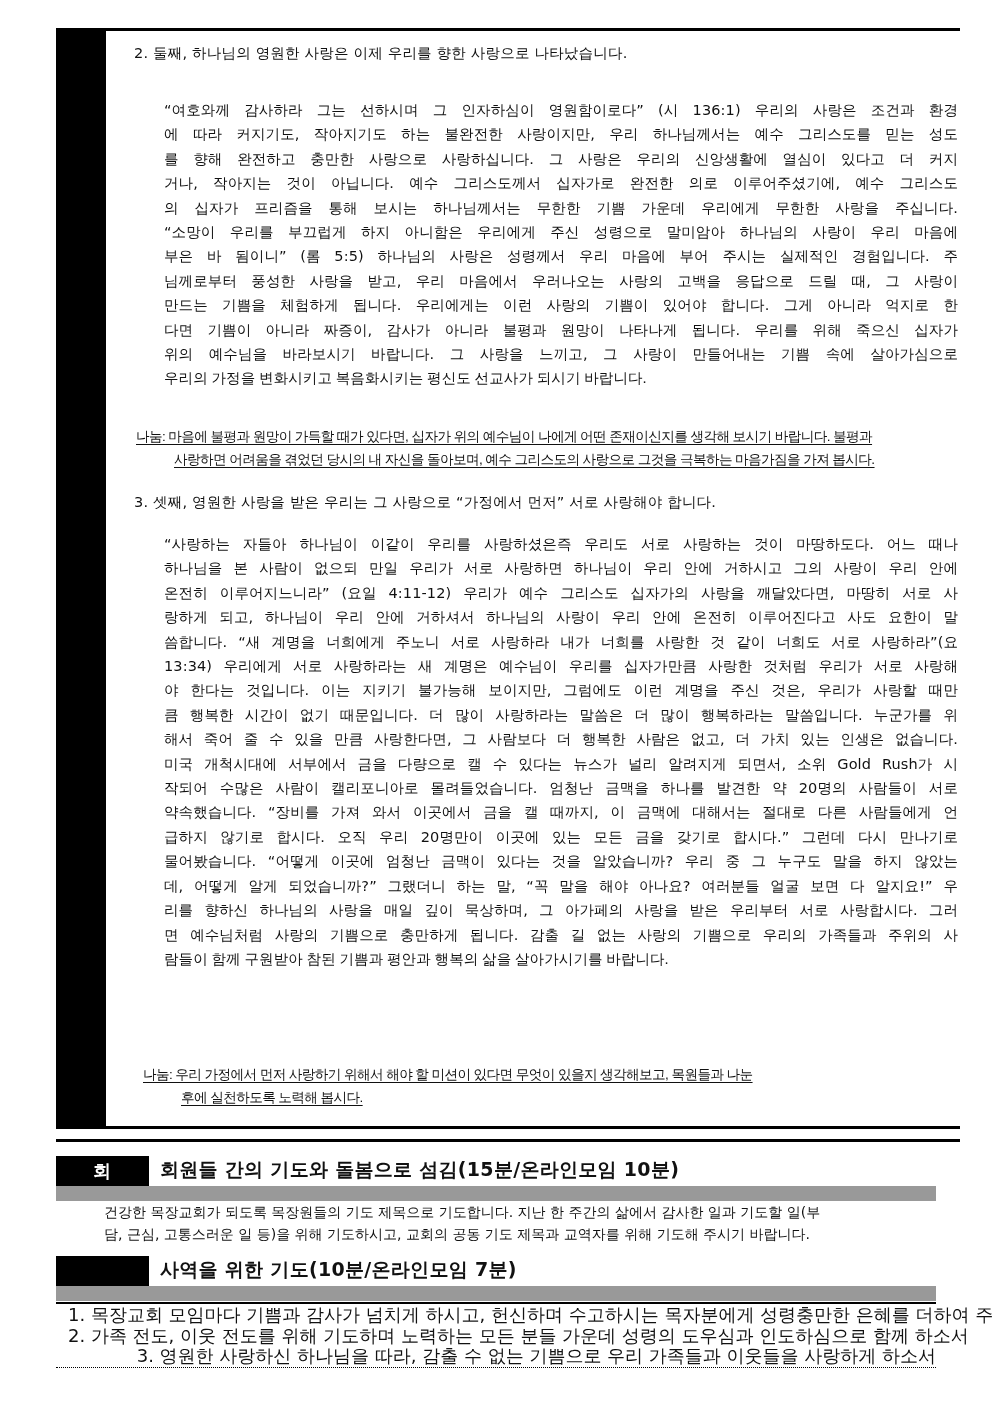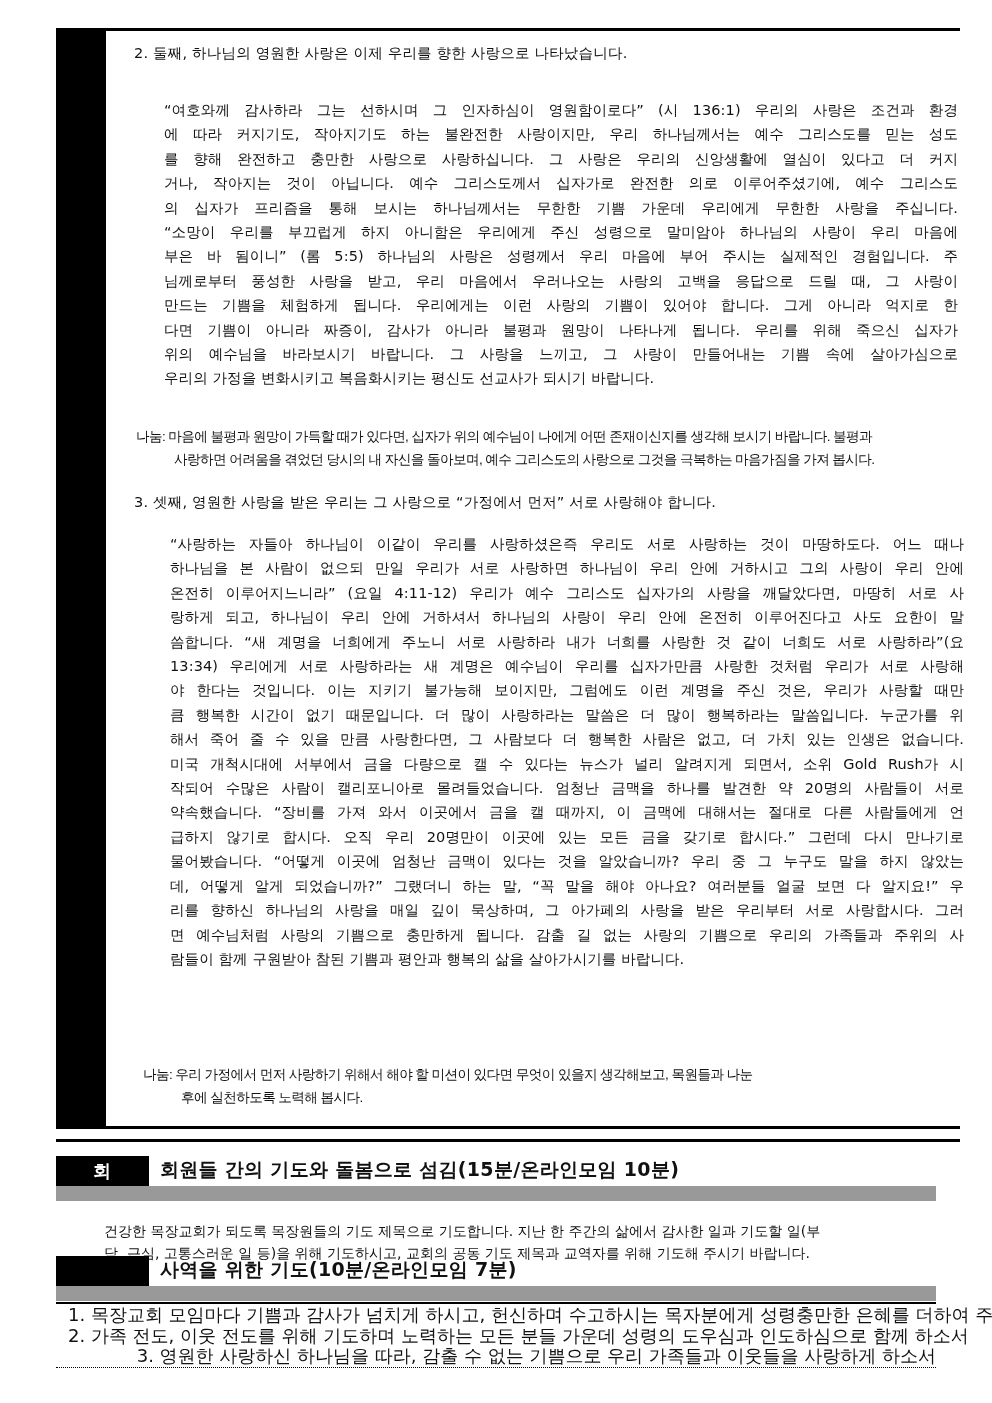--- a/index.html
+++ b/index.html
@@ -20,28 +20,28 @@
   .point {
     position: absolute; left: 84px; font-size: 14.5px; letter-spacing: 0.2px;
     white-space: nowrap;
   }
   .para {
     position: absolute; left: 164px; width: 794px;
     font-size: 14.5px; line-height: 24.4px; letter-spacing: 0.1px;
     text-align: justify;
   }
   .para .ln { display: block; white-space: nowrap; text-align-last: justify; text-align: justify; }
-  .para .ln.last { text-align-last: left; }
+  .para .ln.last { text-align-last: left; font-family: Liberation Serif, serif; }
   .share {
     position: absolute; left: 136px; width: 822px;
     font-family: "Liberation Sans", sans-serif;
     font-size: 13.6px; line-height: 23px; letter-spacing: -0.6px;
   }
   .share .ln { display: block; white-space: nowrap; }
-  .share .ln span { text-underline-offset: 3px; }
+  .share .ln span { text-decoration: underline; text-underline-offset: 3px; }
   .share .ln.indent { padding-left: 38px; }
   .rule {
     position: absolute; left: 56px; width: 904px; height: 3px; background: #000;
   }
   .sec-head {
     position: absolute; left: 56px; width: 880px; height: 48px;
   }
   .sec-head .badge {
     position: absolute; left: 0; top: 0; width: 93px; height: 30px; background: #000;
     color: #fff; font-size: 18px; font-weight: bold; text-align: center; line-height: 30px;
@@ -49,21 +49,21 @@
   }
   .sec-head .title {
     position: absolute; left: 104px; top: 1px; font-size: 19px; font-weight: bold;
     white-space: nowrap; letter-spacing: 0.3px;
   }
   .sec-head .title.ul { text-underline-offset: 2px; }
   .sec-head .grey {
     position: absolute; left: 0; top: 30px; width: 880px; height: 15px; background: #999999;
   }
   .sec-body {
-    position: absolute; left: 104px; width: 820px; font-size: 14px; line-height: 22px; margin-top: 19px;
+    position: absolute; left: 104px; width: 820px; font-size: 14px; line-height: 22px;
   }
   .sec-body .ln { display: block; white-space: nowrap; }
   .prayer-list {
     position: absolute; left: 56px; top: 1302px; width: 880px;
     border-top: 2px solid #000; border-bottom: 1px dotted #000;
     padding-top: 1px;
     font-size: 18px; line-height: 20.5px; text-align: right;
   }
   .prayer-list .item { padding-left: 12px; white-space: nowrap; }
 </style>
@@ -88,21 +88,21 @@
   <span class="ln">다면 기쁨이 아니라 짜증이, 감사가 아니라 불평과 원망이 나타나게 됩니다. 우리를 위해 죽으신 십자가</span>
   <span class="ln">위의 예수님을 바라보시기 바랍니다. 그 사랑을 느끼고, 그 사랑이 만들어내는 기쁨 속에 살아가심으로</span>
   <span class="ln last">우리의 가정을 변화시키고 복음화시키는 평신도 선교사가 되시기 바랍니다.</span>
 </div>
 <div class="share" style="top:425px;">
   <span class="ln"><span>나눔: 마음에 불평과 원망이 가득할 때가 있다면, 십자가 위의 예수님이 나에게 어떤 존재이신지를 생각해 보시기 바랍니다. 불평과</span></span>
   <span class="ln indent"><span>사랑하면 어려움을 겪었던 당시의 내 자신을 돌아보며, 예수 그리스도의 사랑으로 그것을 극복하는 마음가짐을 가져 봅시다.</span></span>
 </div>
 
 <div class="point" style="top:493px; left:134px;">3. 셋째, 영원한 사랑을 받은 우리는 그 사랑으로 “가정에서 먼저” 서로 사랑해야 합니다.</div>
-<div class="para" style="top:532px;margin-left:6px;">
+<div class="para" style="top:532px;">
   <span class="ln">“사랑하는 자들아 하나님이 이같이 우리를 사랑하셨은즉 우리도 서로 사랑하는 것이 마땅하도다. 어느 때나</span>
   <span class="ln">하나님을 본 사람이 없으되 만일 우리가 서로 사랑하면 하나님이 우리 안에 거하시고 그의 사랑이 우리 안에</span>
   <span class="ln">온전히 이루어지느니라” (요일 4:11-12) 우리가 예수 그리스도 십자가의 사랑을 깨달았다면, 마땅히 서로 사</span>
   <span class="ln">랑하게 되고, 하나님이 우리 안에 거하셔서 하나님의 사랑이 우리 안에 온전히 이루어진다고 사도 요한이 말</span>
   <span class="ln">씀합니다. “새 계명을 너희에게 주노니 서로 사랑하라 내가 너희를 사랑한 것 같이 너희도 서로 사랑하라”(요</span>
   <span class="ln">13:34) 우리에게 서로 사랑하라는 새 계명은 예수님이 우리를 십자가만큼 사랑한 것처럼 우리가 서로 사랑해</span>
   <span class="ln">야 한다는 것입니다. 이는 지키기 불가능해 보이지만, 그럼에도 이런 계명을 주신 것은, 우리가 사랑할 때만</span>
   <span class="ln">큼 행복한 시간이 없기 때문입니다. 더 많이 사랑하라는 말씀은 더 많이 행복하라는 말씀입니다. 누군가를 위</span>
   <span class="ln">해서 죽어 줄 수 있을 만큼 사랑한다면, 그 사람보다 더 행복한 사람은 없고, 더 가치 있는 인생은 없습니다.</span>
   <span class="ln">미국 개척시대에 서부에서 금을 다량으로 캘 수 있다는 뉴스가 널리 알려지게 되면서, 소위 Gold Rush가 시</span>

